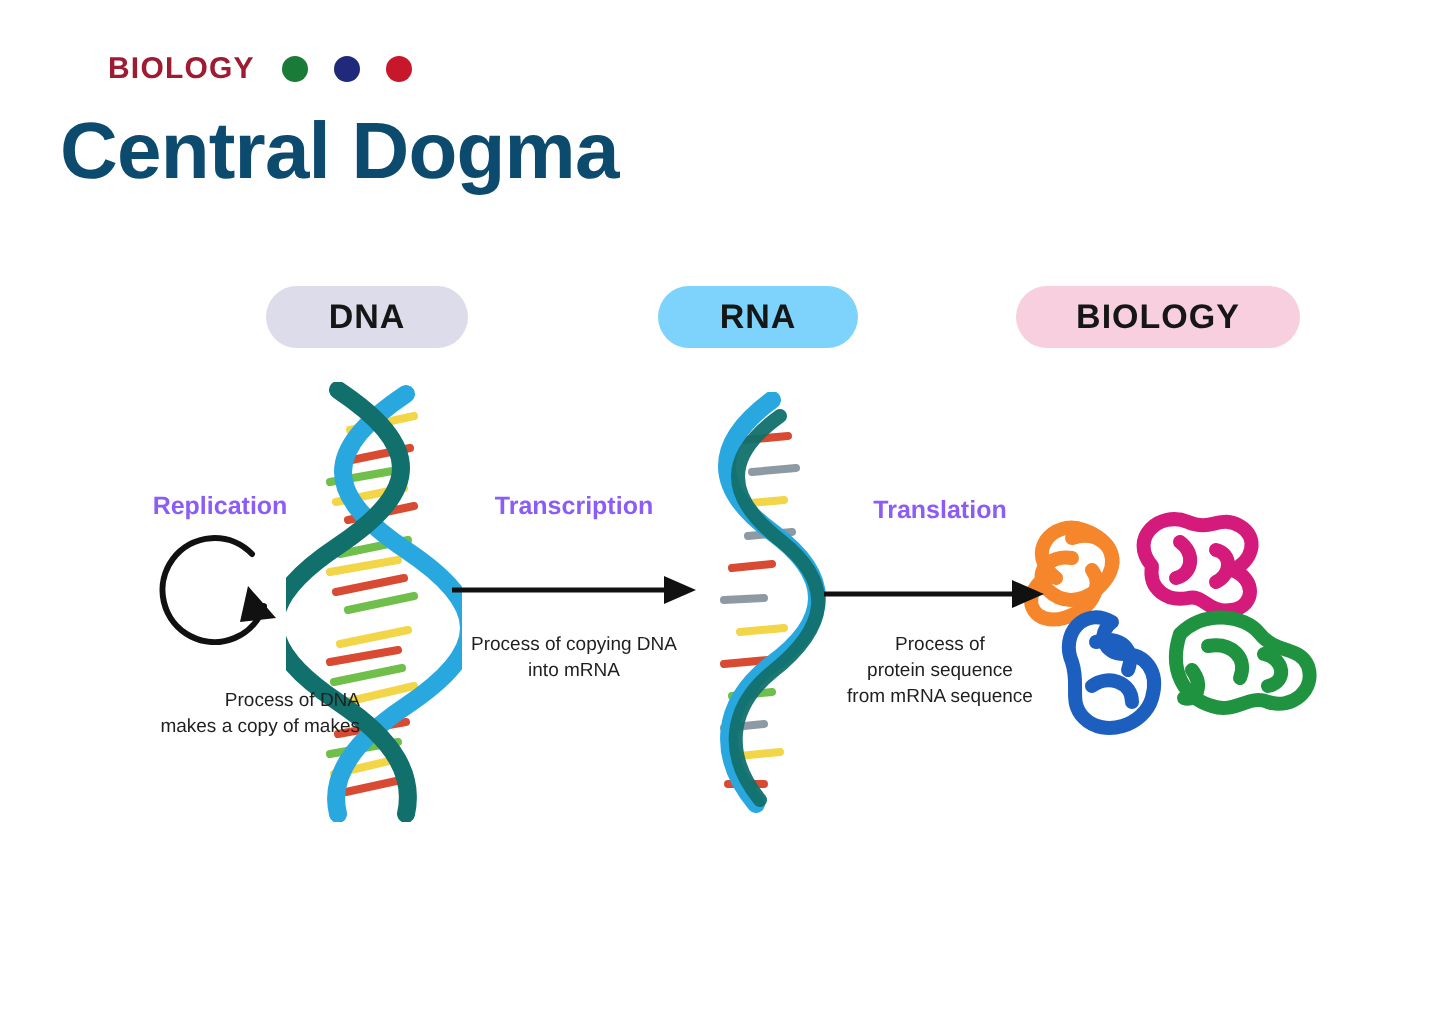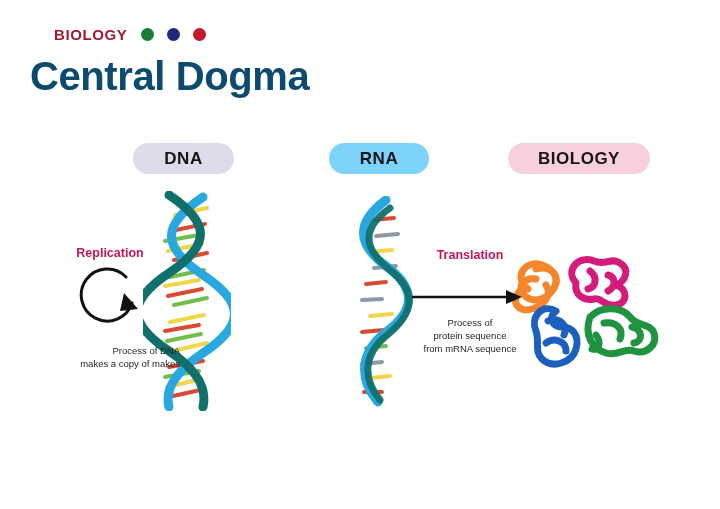--- a/index.html
+++ b/index.html
@@ -81,21 +81,21 @@
   }
   .pill-dna     { left: 133px; top: 143px; width: 101px; }
   .pill-rna     { left: 329px; top: 143px; width: 100px; }
   .pill-protein { left: 508px; top: 143px; width: 142px; }
 
   
   .step { position: absolute; text-align: center; }
   .step-label {
     font-size: 12.5px;
     font-weight: bold;
-    color: #be185d;
+    color: #8b5cf6;
     line-height: 1.2;
     white-space: nowrap;
   }
   .step-caption {
     font-size: 9.5px;
     color: #1f1f1f;
     line-height: 1.35;
     white-space: nowrap;
   }
 
@@ -238,20 +238,33 @@
           <path d="M 14 -4 L 28 12 L 10 14 Z" fill="#111111"></path>
         </g>
       </svg>
     </div>
     <div class="step-caption cap-replication">
       <div>Process of DNA</div>
       <div>makes a copy of makes</div>
     </div>
   </div>
 
+  <div class="step step-transcription">
+    <div class="step-label">Transcription</div>
+    <div class="arrow-art">
+      <svg width="130" height="42" viewBox="0 0 130 42" aria-hidden="true">
+        <line x1="4" y1="26" x2="112" y2="26" stroke="#111111" stroke-width="2.6"></line>
+        <path d="M 110 19 L 126 26 L 110 33 Z" fill="#111111"></path>
+      </svg>
+    </div>
+    <div class="step-caption cap-transcription">
+      <div>Process of copying DNA</div>
+      <div>into mRNA</div>
+    </div>
+  </div>
 
   <div class="step step-translation">
     <div class="step-label">Translation</div>
     <div class="arrow-art">
       <svg width="120" height="42" viewBox="0 0 120 42" aria-hidden="true">
         <line x1="2" y1="26" x2="98" y2="26" stroke="#111111" stroke-width="2.6"></line>
         <path d="M 96 19 L 112 26 L 96 33 Z" fill="#111111"></path>
       </svg>
     </div>
     <div class="step-caption cap-translation">

